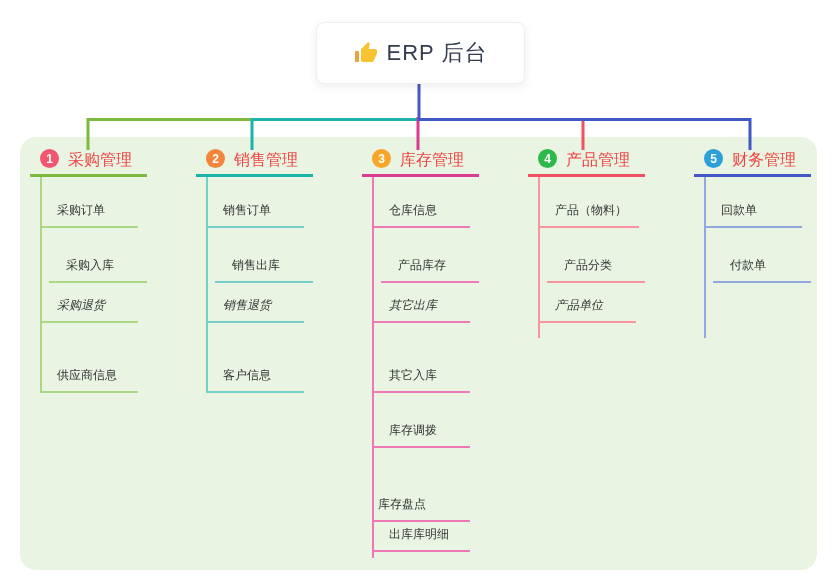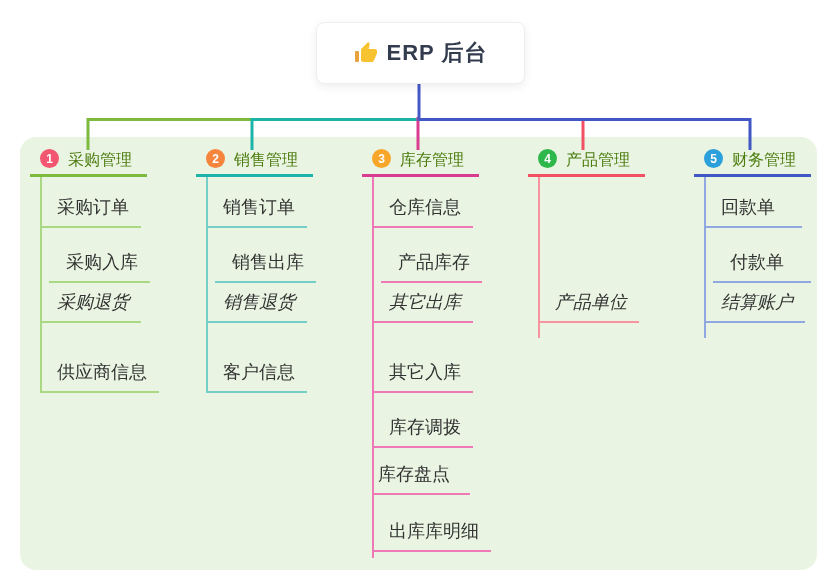--- a/index.html
+++ b/index.html
@@ -9,40 +9,40 @@
          background:var(--panelBg);border-radius:16px;z-index:0;}
   .wires{position:absolute;left:0;top:0;width:839px;height:588px;z-index:1;pointer-events:none;}
   .wires polyline{fill:none;stroke-width:3;}
   .w-root{stroke:var(--rootLine);}
   .w-b1{stroke:var(--b1);} .w-b2{stroke:var(--b2);} .w-b3{stroke:var(--b3);}
   .w-b4{stroke:var(--b4);} .w-b5{stroke:var(--b5);}
   .root-card{position:absolute;left:316px;top:22px;width:207px;height:60px;z-index:2;
          background:#ffffff;border:1px solid #efefef;border-radius:8px;
          box-shadow:0 3px 10px rgba(0,0,0,.07);
          display:flex;align-items:center;justify-content:center;gap:9px;cursor:pointer;}
-  .root-title{font-size:22px;font-weight:700;color:#333c4e;letter-spacing:1px;}
+  .root-title{font-size:22px;font-weight:400;color:#333c4e;letter-spacing:1px;}
   .branch{position:absolute;top:147px;width:150px;z-index:2;}
   .b1{left:30px;--line:var(--b1);--lite:var(--b1l);--badge:var(--badge1);}
   .b2{left:196px;--line:var(--b2);--lite:var(--b2l);--badge:var(--badge2);}
   .b3{left:362px;--line:var(--b3);--lite:var(--b3l);--badge:var(--badge3);}
   .b4{left:528px;--line:var(--b4);--lite:var(--b4l);--badge:var(--badge4);}
   .b5{left:694px;--line:var(--b5);--lite:var(--b5l);--badge:var(--badge5);}
   .bhead{position:relative;width:117px;height:27px;border-bottom:3px solid var(--line);
          display:flex;align-items:center;cursor:pointer;}
   .badge{position:absolute;left:10px;top:2px;width:19px;height:19px;border-radius:50%;
          background:var(--badge);color:#fff;font-size:12px;font-weight:bold;
          display:flex;align-items:center;justify-content:center;}
-  .btitle{margin-left:38px;font-size:16px;font-weight:500;color:#4d7c0f;white-space:nowrap;}
+  .btitle{margin-left:38px;font-size:16px;font-weight:500;color:#ef4444;white-space:nowrap;}
   .spine{position:absolute;left:10px;top:30px;width:2px;background:var(--lite);}
   .child{position:absolute;left:10px;height:30px;display:inline-flex;align-items:flex-end;
          box-sizing:border-box;min-width:98px;padding:0 12px 7px 17px;
          border-bottom:2px solid var(--lite);
-         font-size:18px;color:#333333;white-space:nowrap;cursor:pointer;}
+         font-size:12px;color:#333333;white-space:nowrap;cursor:pointer;}
   .c0{top:51px;} .c1{top:106px;margin-left:9px;} .c2{top:146px;font-style:italic;} .c3{top:216px;}
-  .c4{top:271px;} .c5{top:318px;padding-left:6px;} .c6{top:375px;}
+  .c4{top:271px;} .c5{top:345px;padding-left:6px;} .c6{top:375px;}
 </style>
 </head>
 <body>
 
 <div class="stage">
 
   <div class="panel"></div>
 
   <svg class="wires" viewBox="0 0 839 588">
     <polyline class="w-b1" points="419,119.5 88,119.5 88,150"></polyline>
@@ -101,27 +101,28 @@
     <div class="child c5">库存盘点</div>
     <div class="child c6">出库库明细</div>
   </div>
 
   <div class="branch b4">
     <div class="bhead">
       <span class="badge">4</span>
       <span class="btitle">产品管理</span>
     </div>
     <div class="spine" style="height:161px"></div>
+    <div class="child c0">产品（物料）</div>
+    <div class="child c1">产品分类</div>
     <div class="child c2">产品单位</div>
   </div>
 
   <div class="branch b5">
     <div class="bhead">
       <span class="badge">5</span>
       <span class="btitle">财务管理</span>
     </div>
     <div class="spine" style="height:161px"></div>
     <div class="child c0">回款单</div>
     <div class="child c1">付款单</div>
-    <div class="child c2">结算账户</div>
   </div>
 
 </div>
 
 </body></html>

